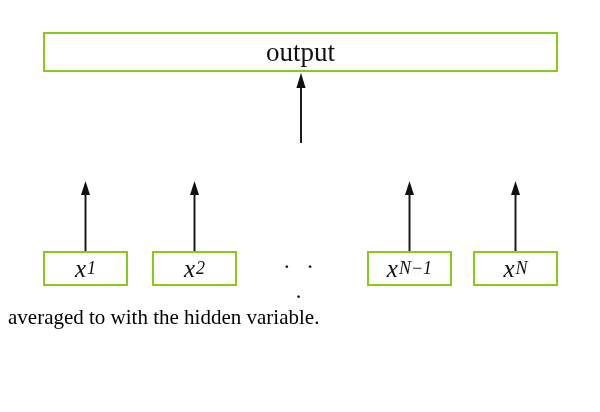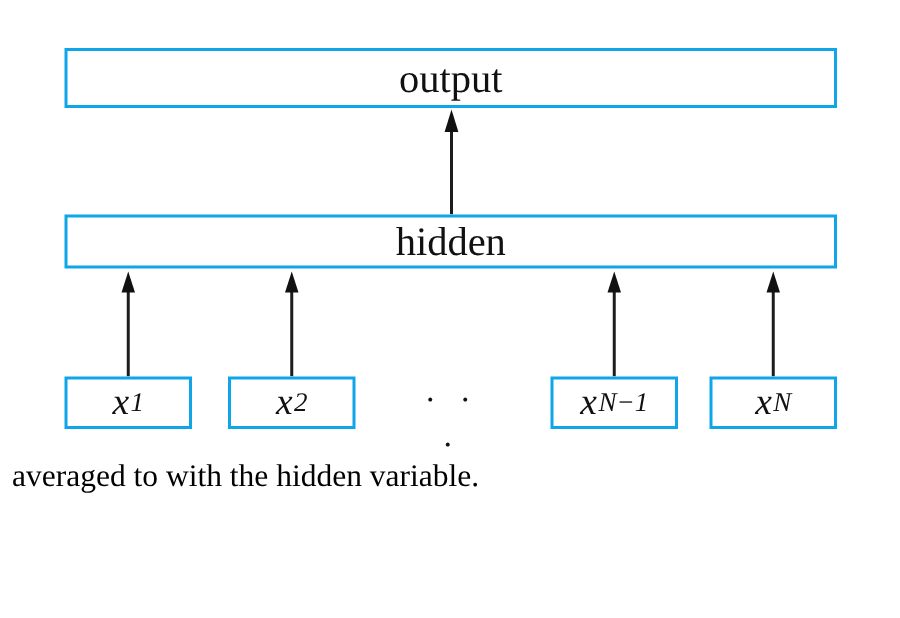--- a/index.html
+++ b/index.html
@@ -13,21 +13,21 @@
   }
   .arrows-layer {
     position: absolute;
     left: 0; top: 0;
     width: 600px; height: 412px;
     pointer-events: none;
   }
   .node {
     position: absolute;
     box-sizing: border-box;
-    border: 2px solid #0ea5e9;
+    border: 2px solid #84cc16;
     background: #ffffff;
     display: flex;
     align-items: center;
     justify-content: center;
     color: #111111;
   }
   .node-wide { left: 43px; width: 515px; font-size: 27px; }
   .node-output { top: 32px; height: 40px; }
   .node-hidden { top: 143px; height: 36px; }
   .node-input {
@@ -104,23 +104,20 @@
     <g>
       <line x1="515.5" y1="251" x2="515.5" y2="193" stroke="#1c1c1c" stroke-width="2"></line>
       <polygon points="515.5,181 511,195 520,195" fill="#111111"></polygon>
     </g>
   </svg>
 
   <div class="node node-wide node-output">
       <span>output</span>
     </div>
 
-  <div class="node node-wide node-hidden">
-      <span>hidden</span>
-    </div>
 
   <div class="node node-input ni-1">
       <span class="mathit">x</span>
       <span class="insub">1</span>
     </div>
 
   <div class="node node-input ni-2">
       <span class="mathit">x</span>
       <span class="insub">2</span>
     </div>

